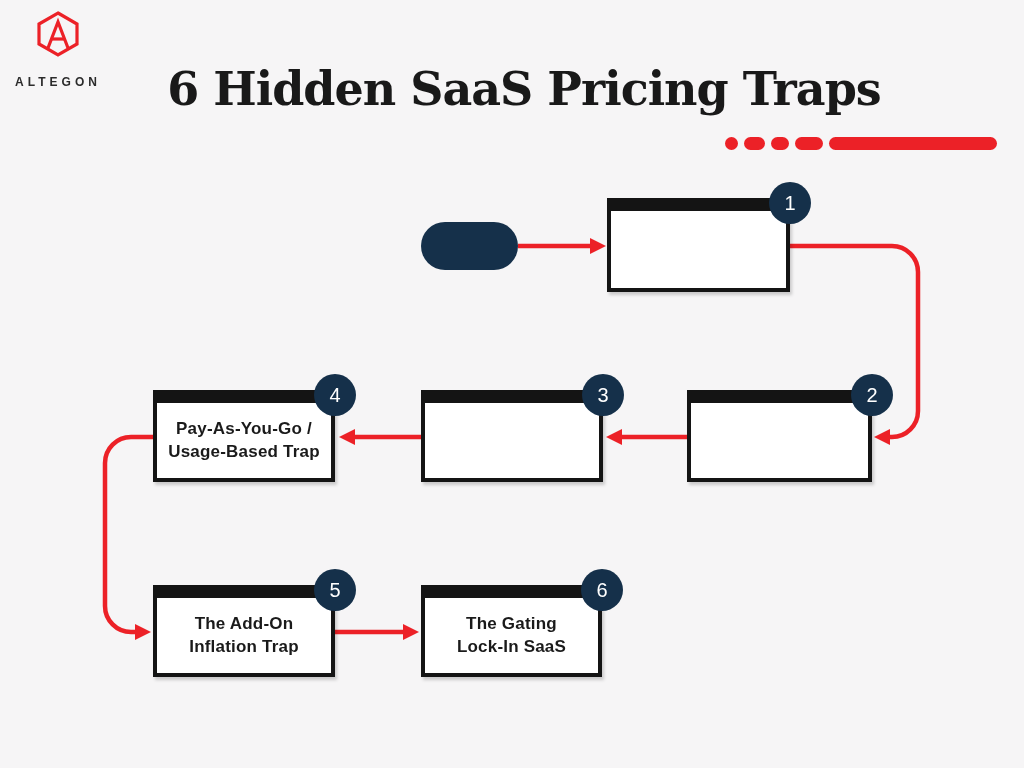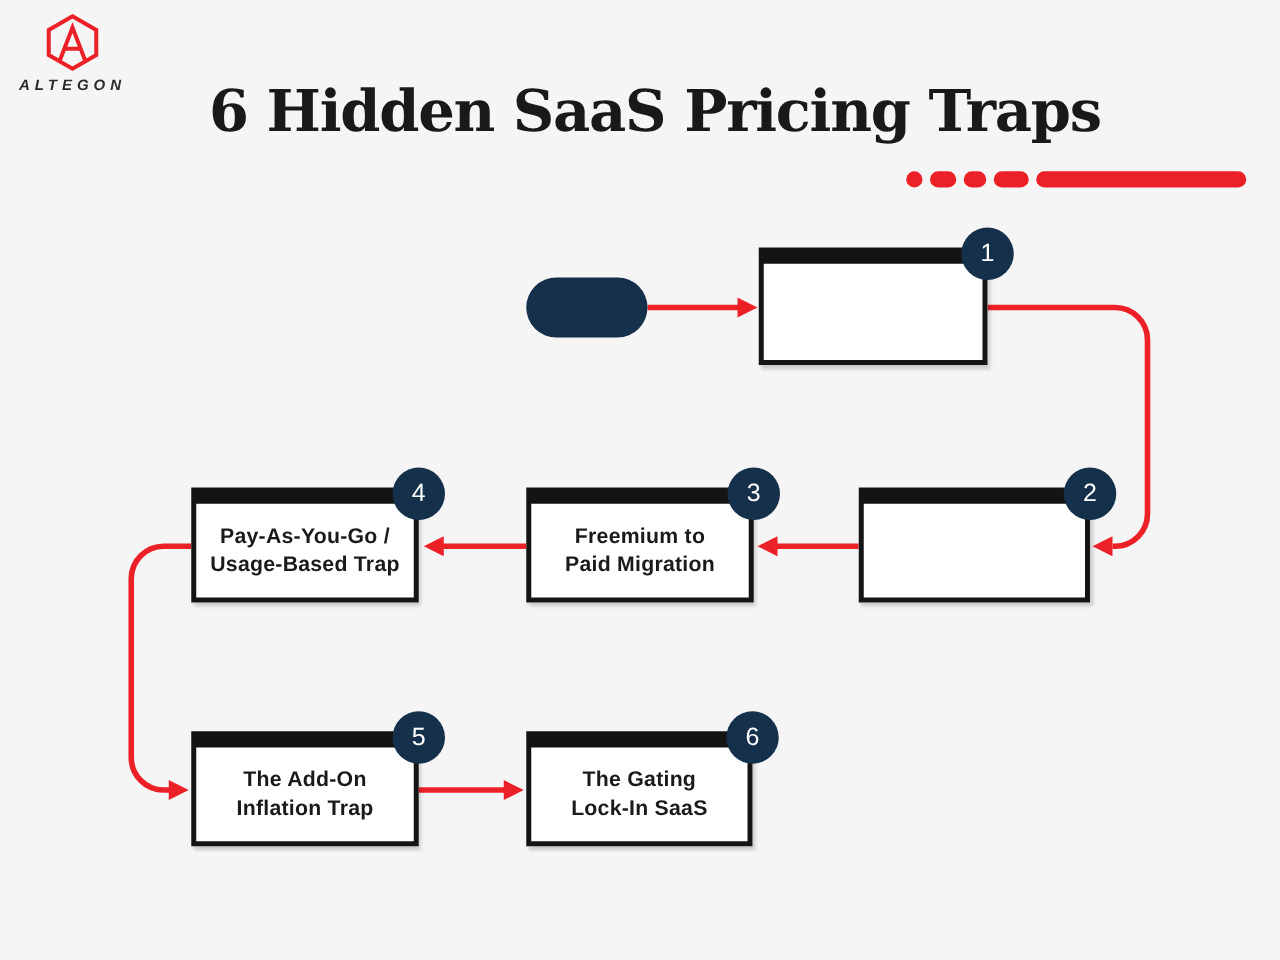--- a/index.html
+++ b/index.html
@@ -17,22 +17,22 @@
   }
   #canvas{
     position:relative;width:1024px;height:768px;
     background:var(--background);overflow:hidden;
   }
 
   
   .logo{position:absolute;left:14px;top:10px;width:88px;text-align:center;}
   .logo svg{display:block;margin:0 auto;}
   .brand-name{
-    margin-top:3px;font-size:12px;font-weight:700;
-    letter-spacing:4px;color:#2B2B2B;font-style:italic;
+    margin-top:17px;font-size:12px;font-weight:700;
+    letter-spacing:4px;color:#2B2B2B;
   }
 
   
   .page-title{
     position:absolute;top:62px;left:0;width:1024px;
     text-align:center;padding-right:16px;
     font-family:"DejaVu Serif", serif;
     font-weight:700;font-size:46px;letter-spacing:-1px;
     color:#191919;
     padding-left:40px;
@@ -136,24 +136,20 @@
   <div class="trap-box" id="box1">
     <div class="badge">1</div>
   </div>
 
   <div class="trap-box" id="box2">
     <div class="badge">2</div>
   </div>
 
   <div class="trap-box" id="box3">
     <div class="badge">3</div>
-    <div>
-      <div>Freemium to</div>
-      <div>Paid Migration</div>
-    </div>
   </div>
 
   <div class="trap-box" id="box4">
     <div class="badge">4</div>
     <div>
       <div>Pay-As-You-Go /</div>
       <div>Usage-Based Trap</div>
     </div>
   </div>
 

